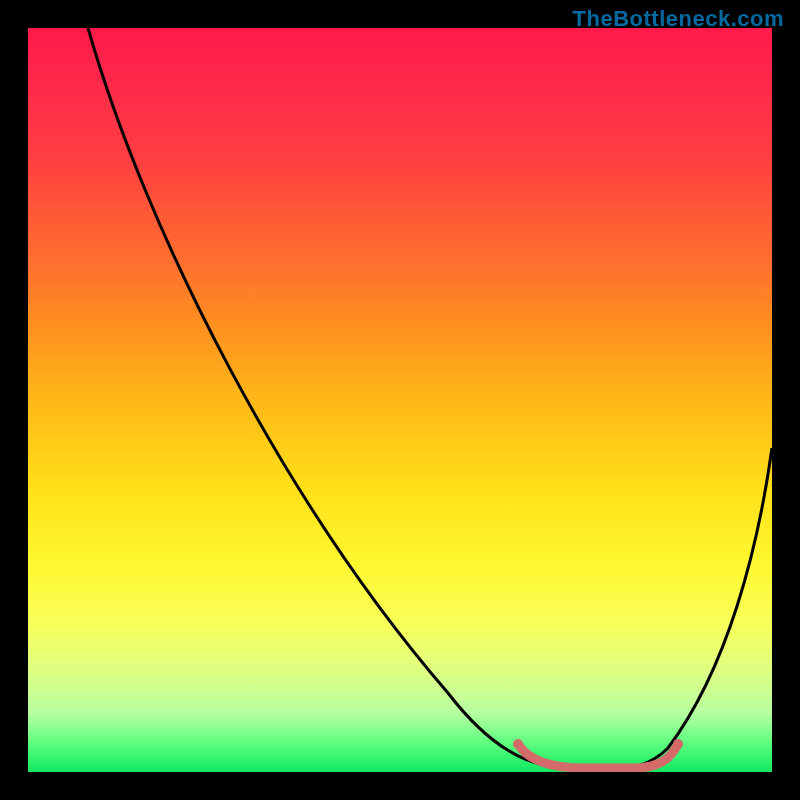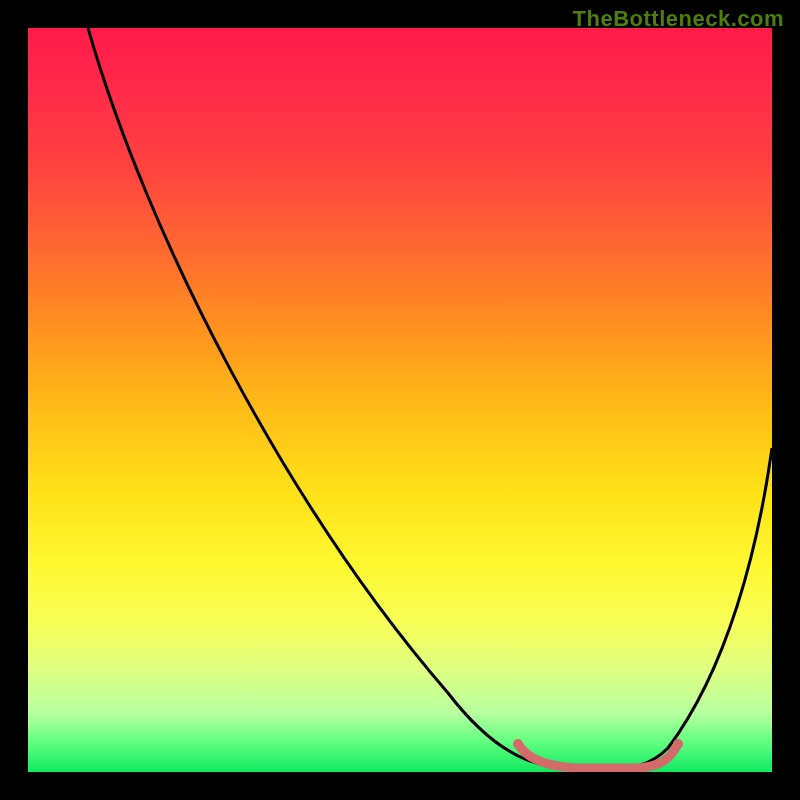--- a/index.html
+++ b/index.html
@@ -8,21 +8,21 @@
     height: 800px;
     background: #000000;
     position: relative;
     overflow: hidden;
     font-family: Arial, sans-serif;
   }
   .watermark {
     position: absolute;
     top: 6px;
     right: 16px;
-    color: #4d7c0f;
+    color: #0369a1;
     font-size: 22px;
     font-weight: bold;
     letter-spacing: 0.5px;
     z-index: 10;
   }
   .plot-area {
     position: absolute;
     left: 28px;
     top: 28px;
     width: 744px;

